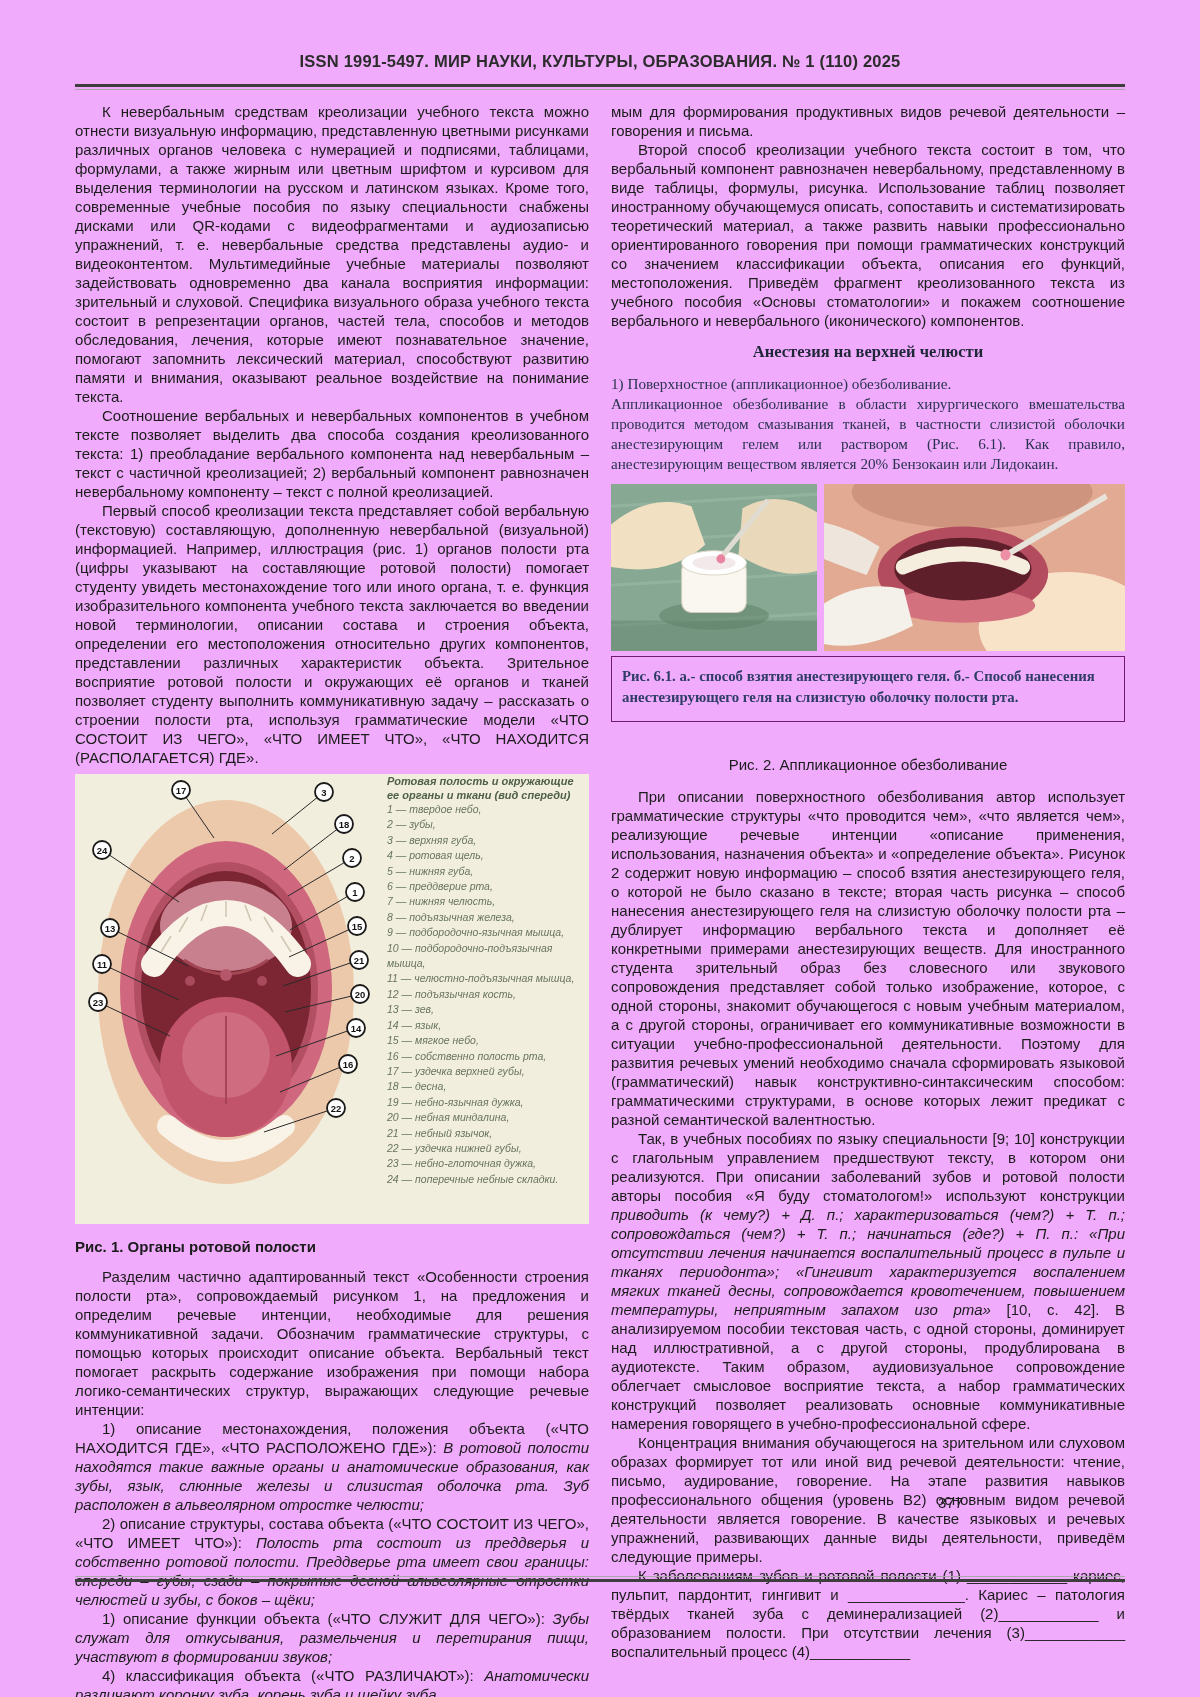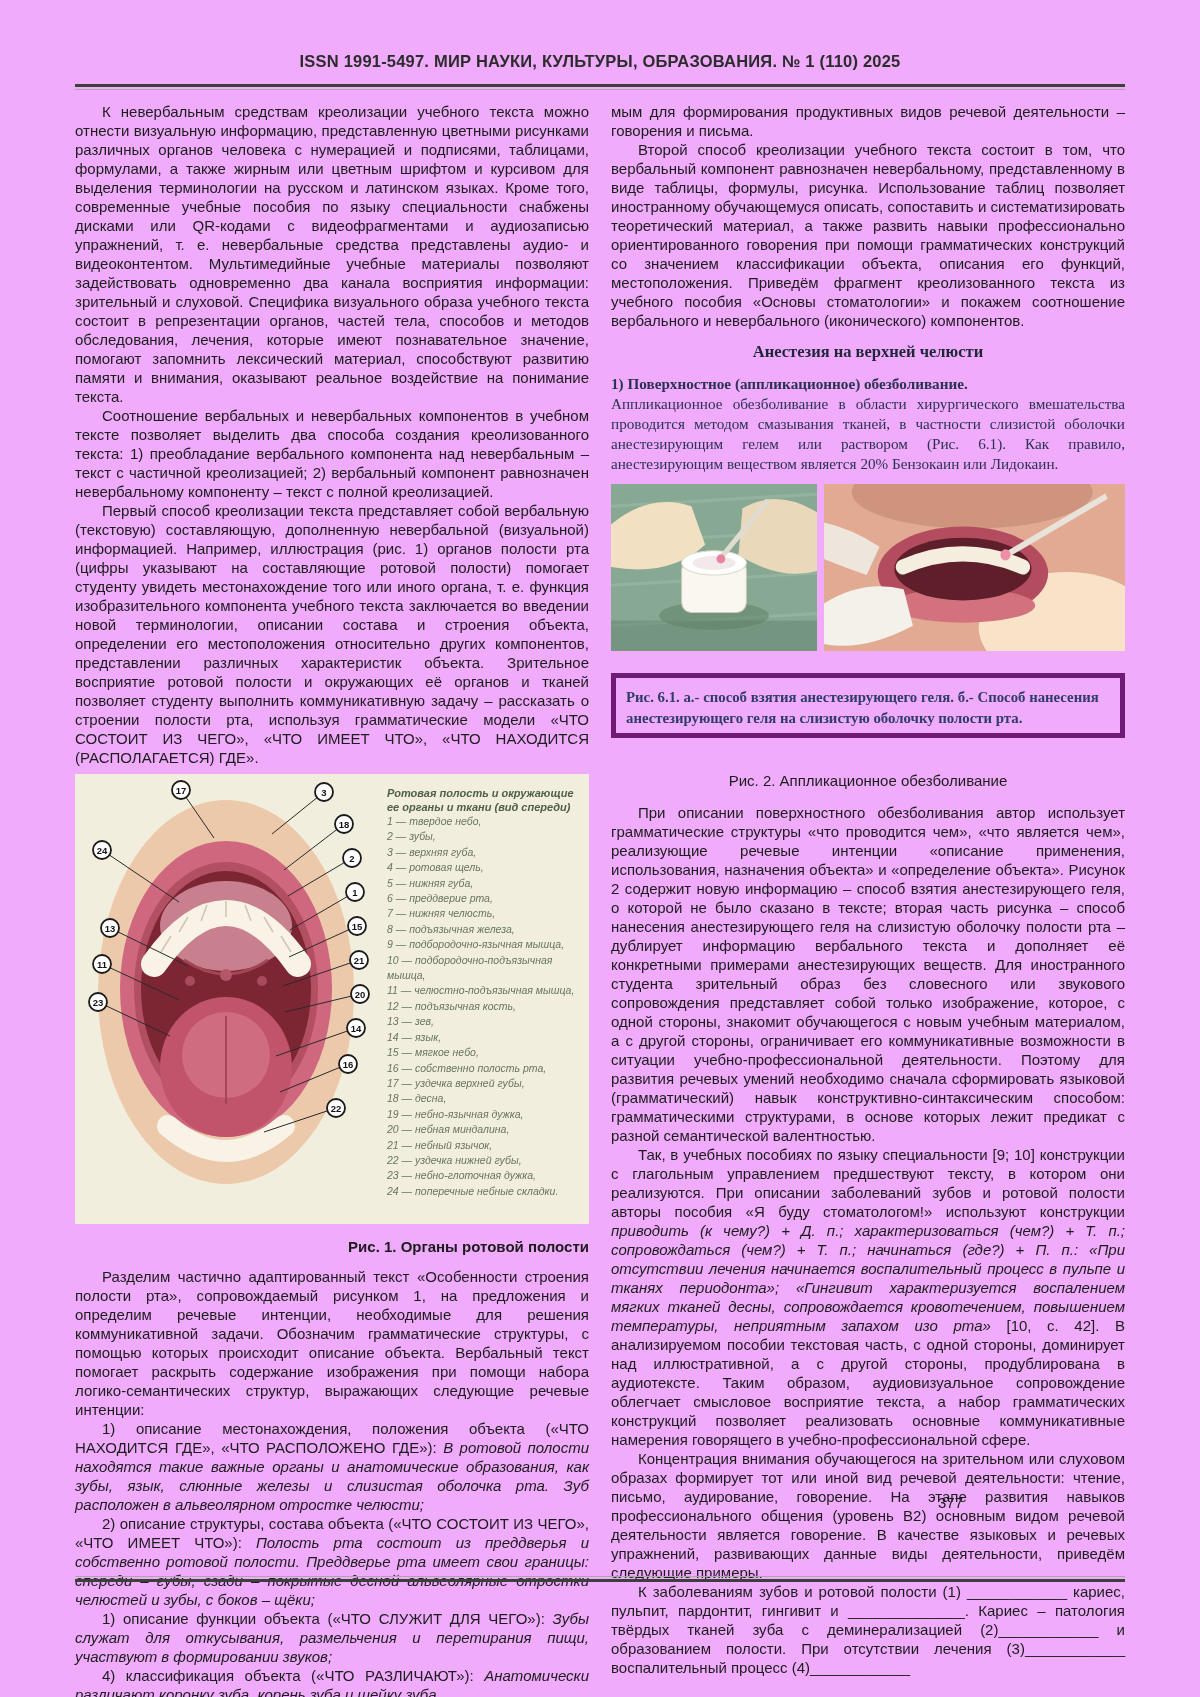--- a/index.html
+++ b/index.html
@@ -14,35 +14,35 @@
   .rule-thin{height:1px;background:#a8a8a8;margin-top:2px}
   .cols{display:flex;gap:22px;margin-top:12px}
   .col{width:514px;font-size:15px;line-height:19px;text-align:justify}
   .p{text-indent:27px}
   .no-indent{text-indent:0}
   .i{font-style:italic}
 
   
   .fig1{display:flex;margin:7px 0 2px;background:#f2eedd}
   .fig1-svg{flex:0 0 302px}
-  .legend{flex:1;padding:12px 2px 0 10px;font-style:italic;color:#68755f;text-align:left}
+  .legend{flex:1;padding:0 2px 0 10px;font-style:italic;color:#68755f;text-align:left}
   .legend-title{font-weight:bold;font-size:11px;line-height:14px;color:#4f6047}
   .legend-items{margin-top:0;font-size:10.5px;line-height:15.4px}
-  .fig1-caption{text-align:right;font-weight:bold;text-indent:0;margin:13px 0 11px}
+  .fig1-caption{text-align:left;font-weight:bold;text-indent:0;margin:13px 0 11px}
 
   
   .serif-head{font-family:"Liberation Serif",serif;font-weight:bold;font-size:16.5px;
     color:#1e2638;text-align:center;text-indent:0;margin:12px 0 13px}
   .frag{font-family:"Liberation Serif",serif;color:#2a3350;font-size:15.2px;line-height:20px}
-  .frag-sub{font-weight:bold;text-indent:0}
+  .frag-sub{font-weight:normal;text-indent:0}
   .photos{display:flex;gap:7px;margin-top:10px}
   .photo-left{flex:0 0 206px;height:167px}
   .photo-right{flex:1;height:167px}
   svg{display:block}
-  .capbox{border:5px solid #701a75;margin-top:22px;padding:9px 10px 4px;
+  .capbox{border:1px solid #701a75;margin-top:5px;padding:9px 10px 13px;
     font-family:"Liberation Serif",serif;font-weight:bold;color:#2e3c66;
     font-size:14.8px;line-height:21px;text-align:left;text-indent:0}
   .fig2-caption{text-align:center;text-indent:0;margin:33px 0 13px}
 
   .page-num{position:absolute;top:1494px;left:938px;font-size:15px;color:#1c1c1c}
   .footer-rule{position:absolute;top:1576px;left:75px;width:1050px}
   .footer-rule .rule-thin{margin-top:0}
   .footer-rule .rule-thick{margin-top:2px}
 </style>
 </head>

